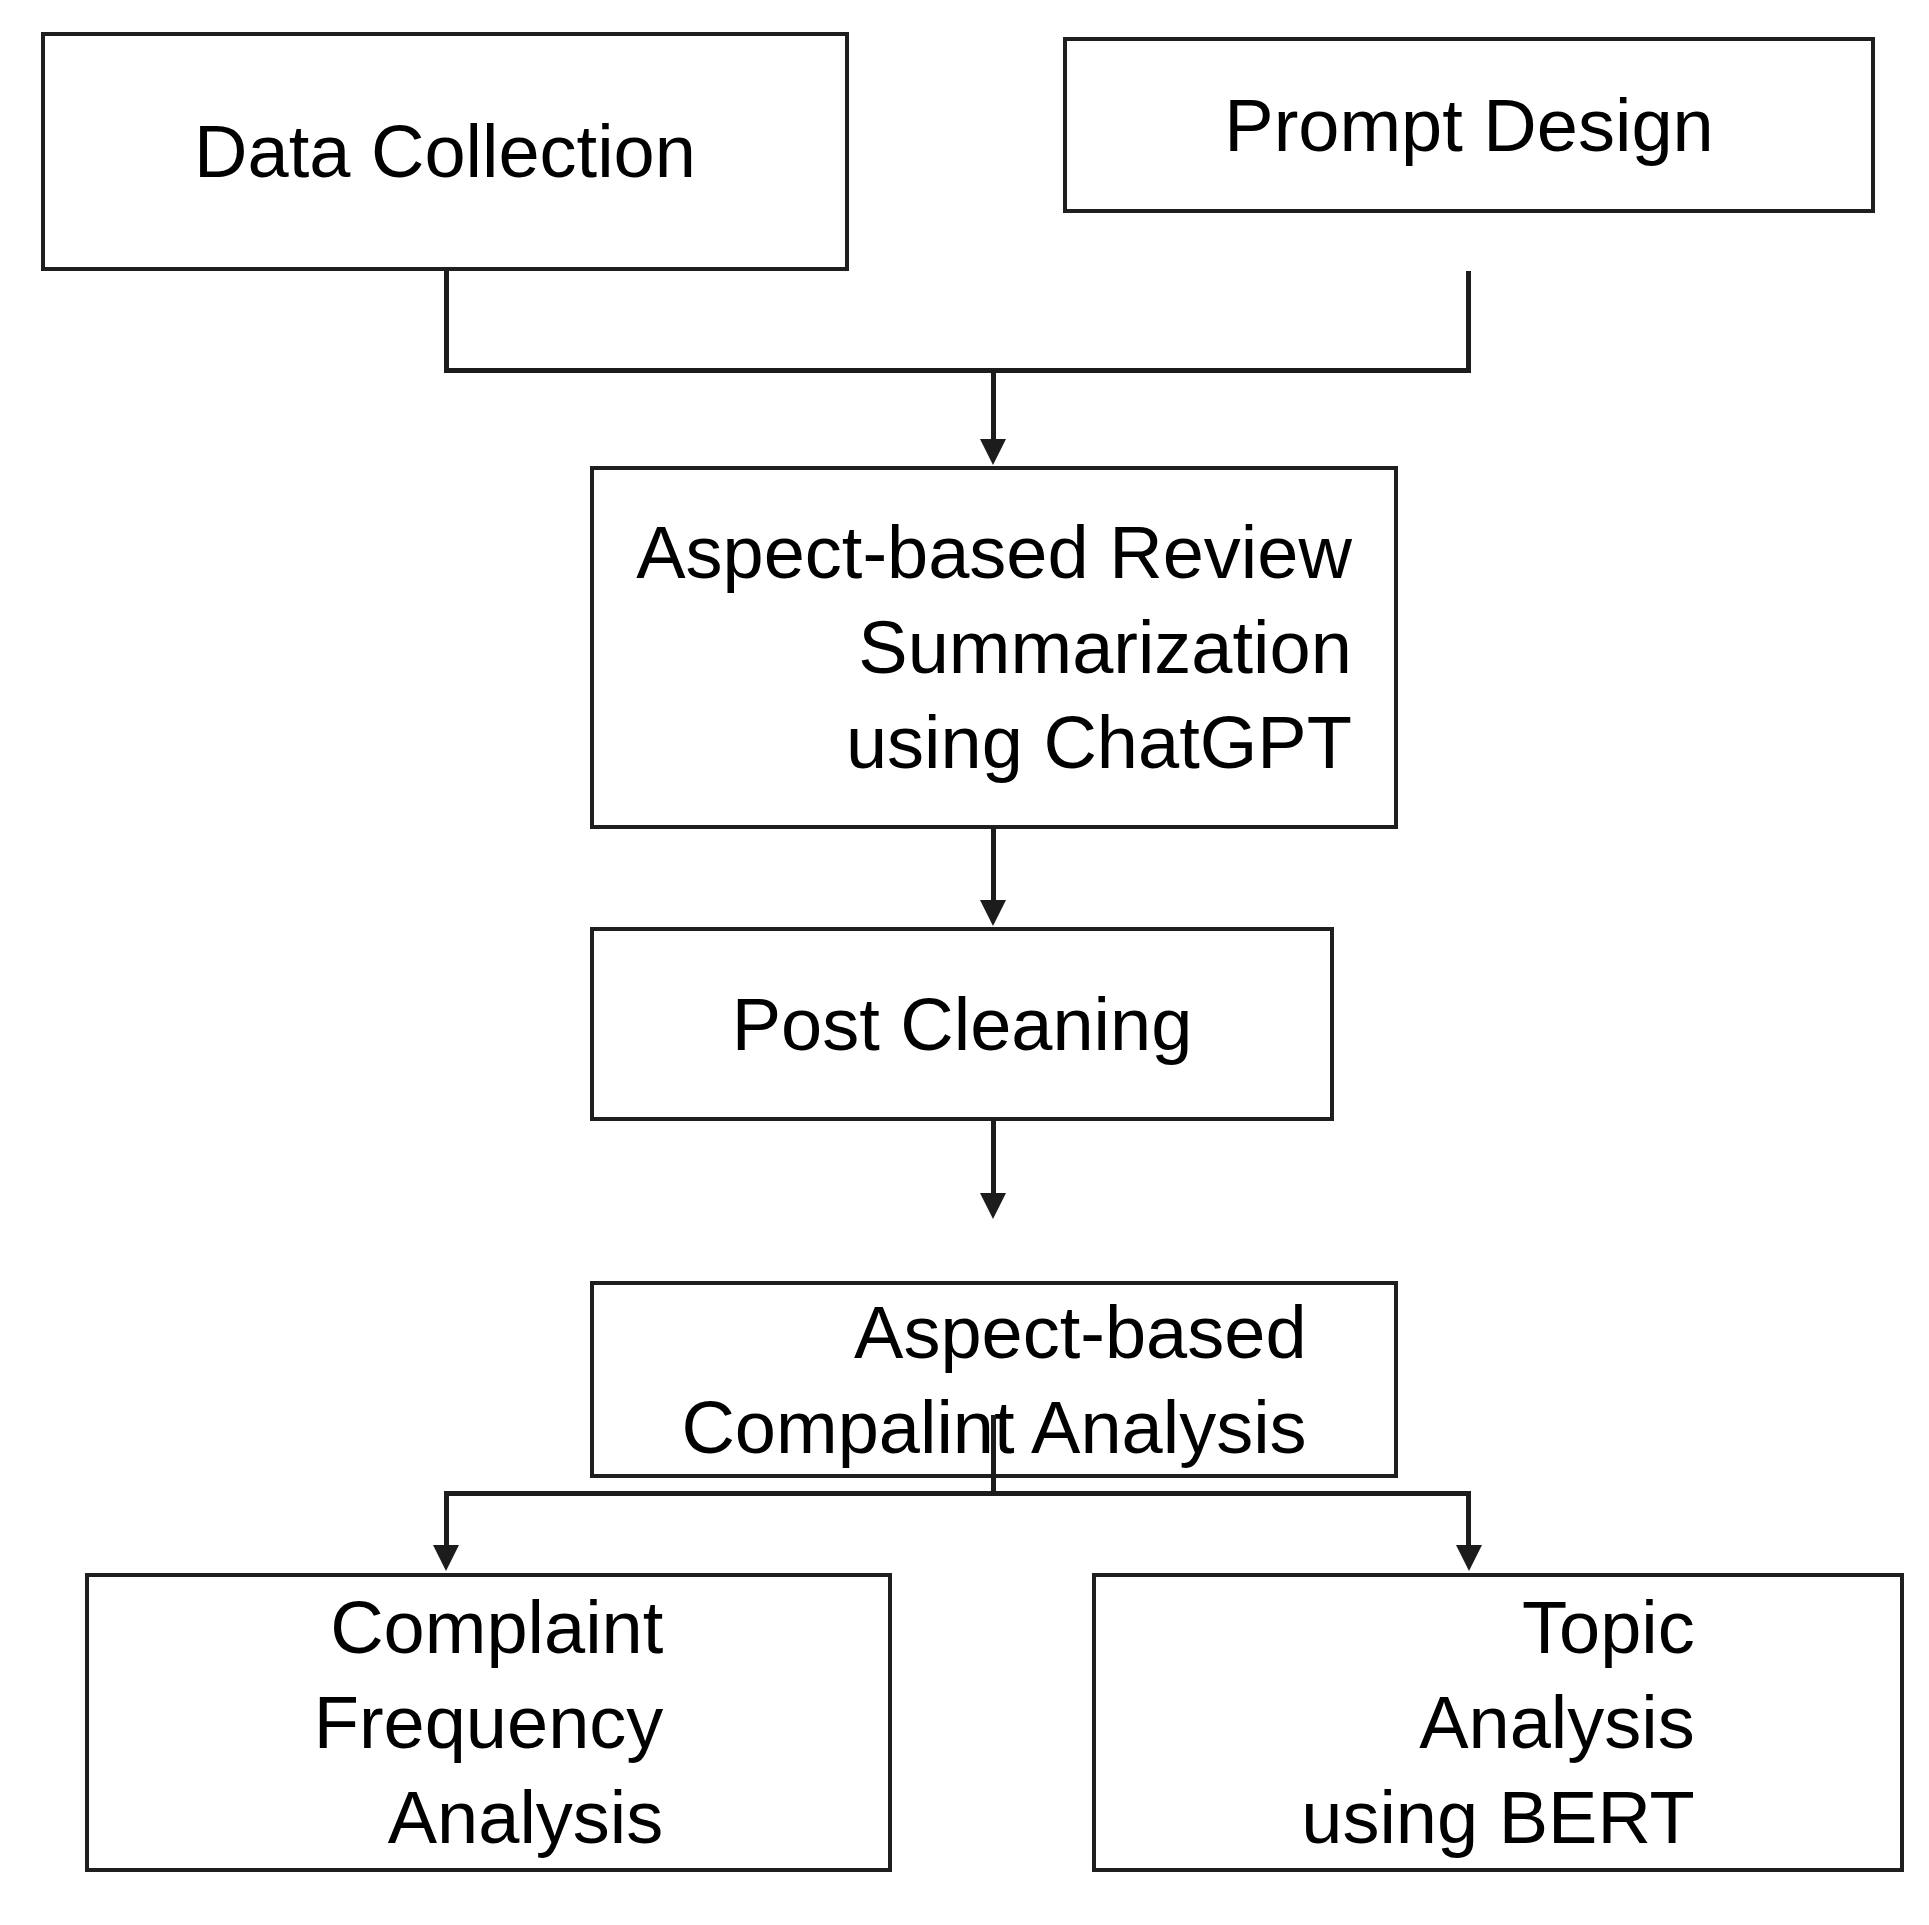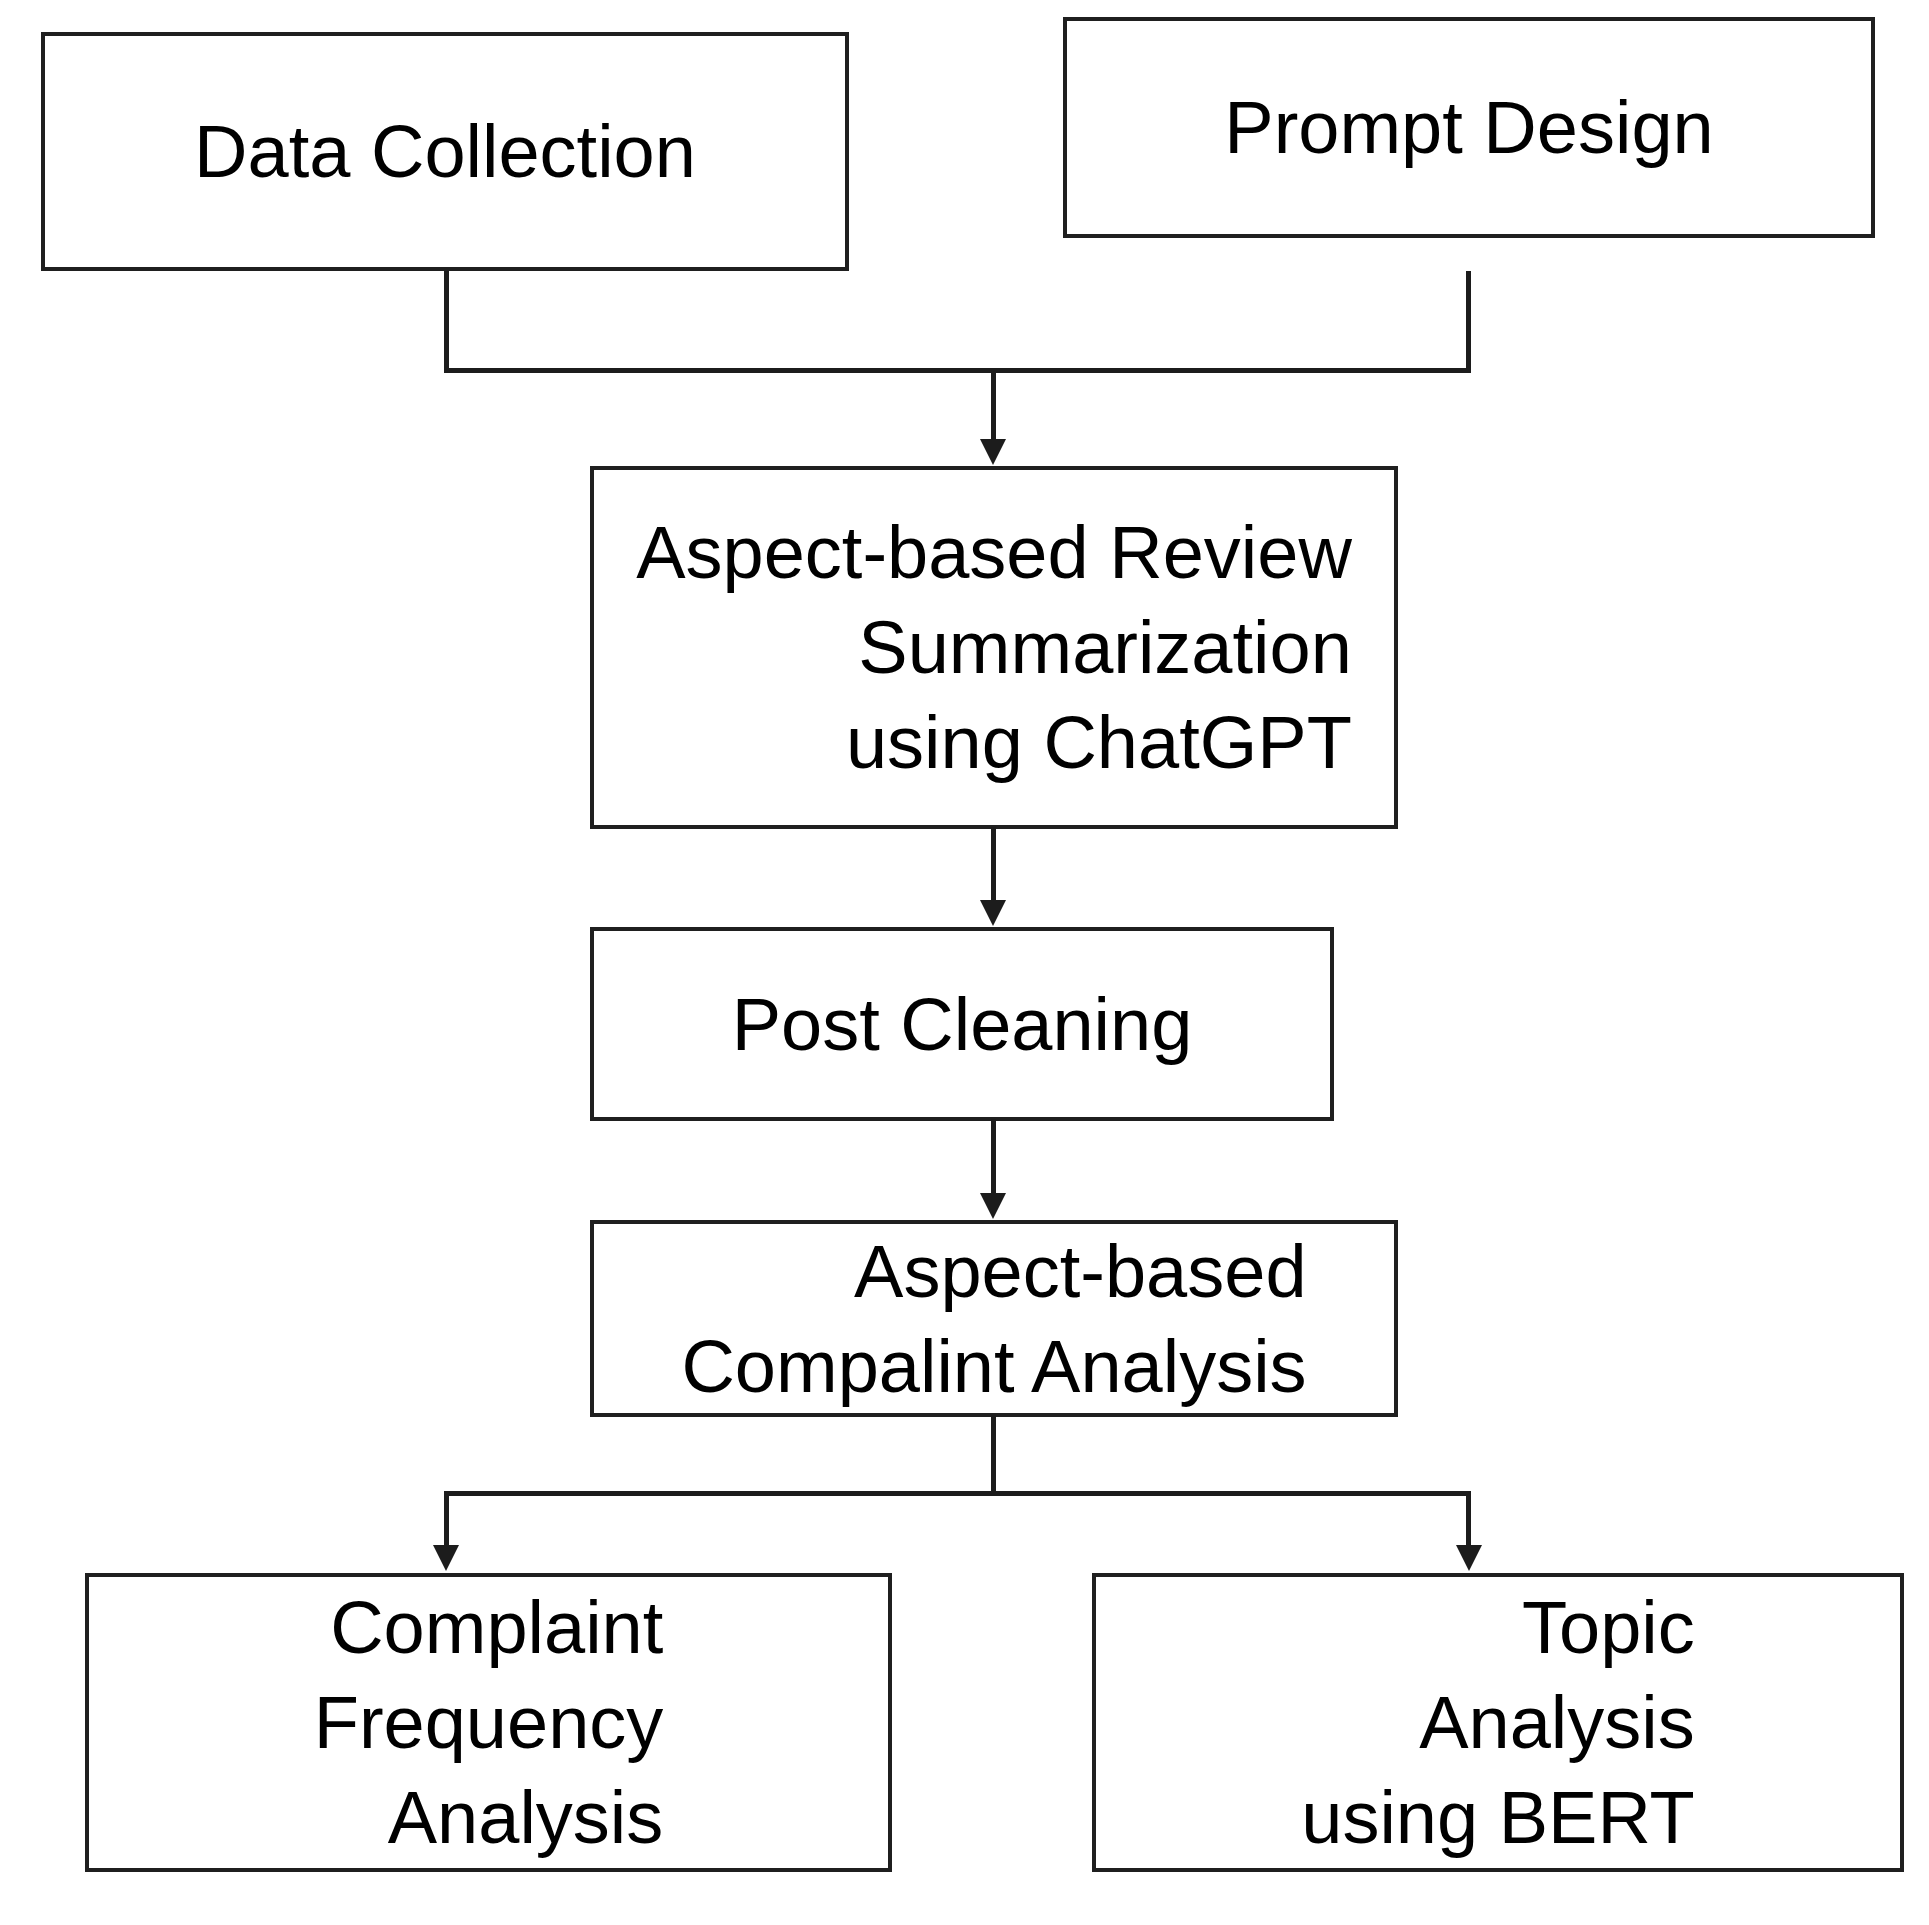--- a/index.html
+++ b/index.html
@@ -40,24 +40,24 @@
     position: absolute;
     width: 0;
     height: 0;
     border-left: 13px solid transparent;
     border-right: 13px solid transparent;
     border-top: 26px solid #1c1c1c;
   }
 
   
   #node-data-collection     { left: 41px;   top: 32px;   width: 808px; height: 239px; }
-  #node-prompt-design       { left: 1063px; top: 17px;   width: 812px; height: 221px; }
+  #node-prompt-design       { left: 1063px; top: 37px;   width: 812px; height: 176px; }
   #node-summarization       { left: 590px;  top: 466px;  width: 808px; height: 363px; }
   #node-post-cleaning       { left: 590px;  top: 927px; width: 744px; height: 194px; }
-  #node-complaint-analysis  { left: 590px;  top: 1220px; width: 808px; height: 197px; }
+  #node-complaint-analysis  { left: 590px;  top: 1281px; width: 808px; height: 197px; }
   #node-complaint-frequency { left: 43px;   top: 1573px; width: 807px; height: 299px; margin-left: 42px; }
   #node-topic-analysis      { left: 1092px; top: 1573px; width: 812px; height: 299px; }
 
   
   #seg-dc-down      { left: 444px;  top: 271px;  width: 5px;    height: 102px; }
   #seg-pd-down      { left: 1466px; top: 271px;  width: 5px;    height: 102px; }
   #seg-merge        { left: 444px;  top: 368px;  width: 1027px; height: 5px; }
   #seg-arrow-1      { left: 991px; top: 370px;  width: 5px;    height: 74px; }
   #head-arrow-1     { left: 980px; top: 439px; }
   #seg-arrow-2      { left: 991px; top: 827px; width: 5px;    height: 74px; }

